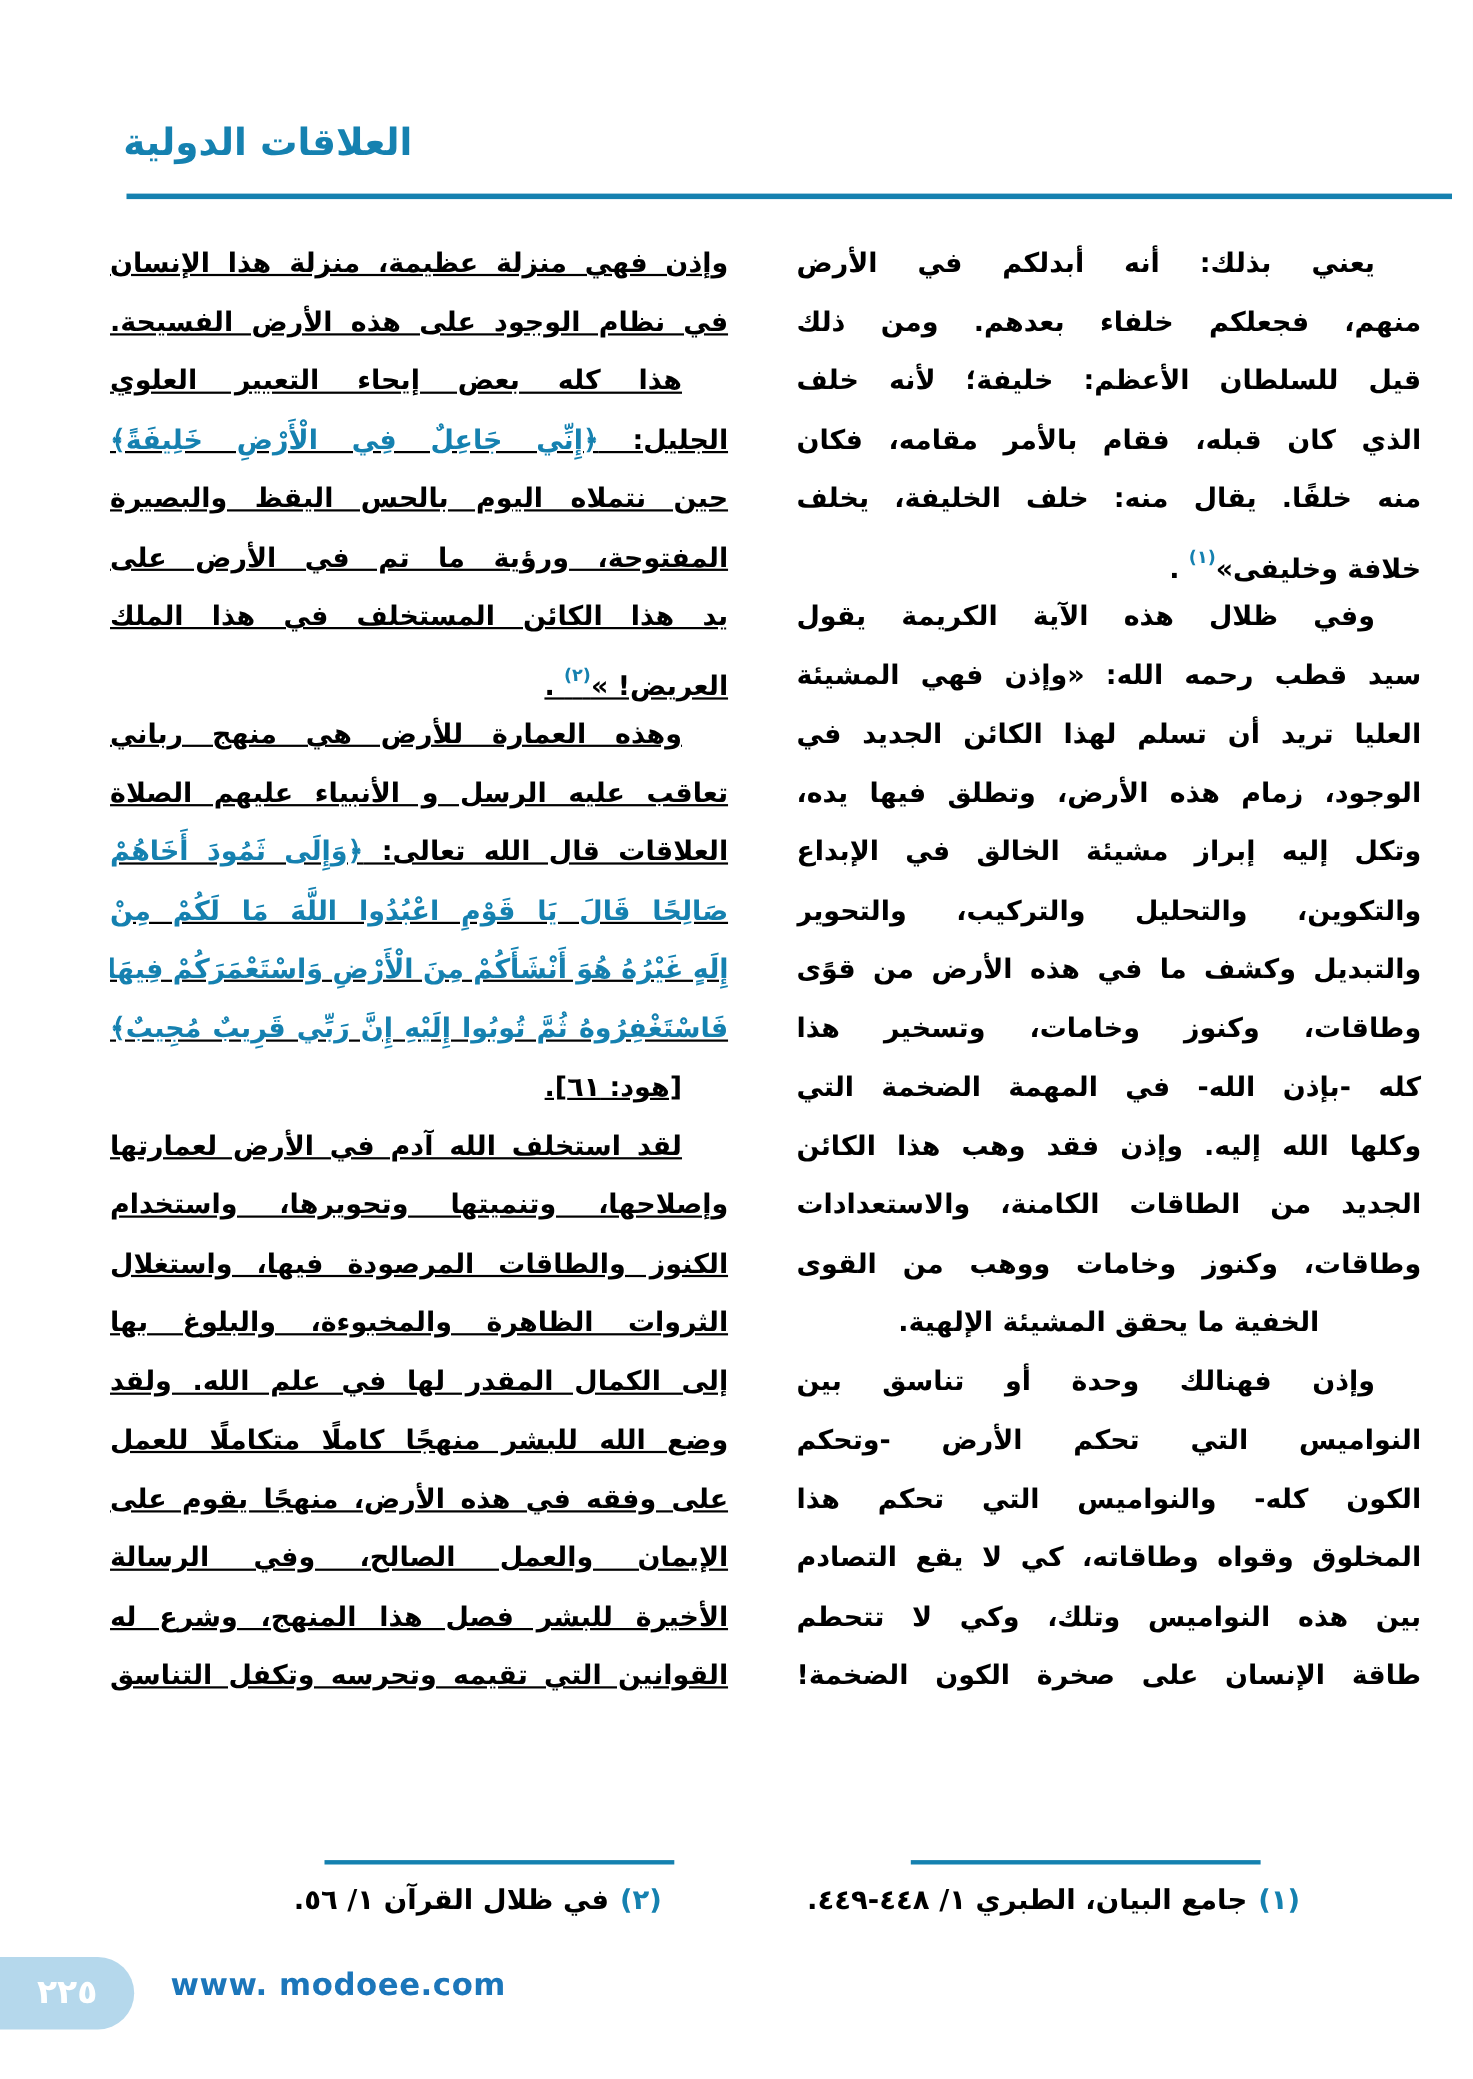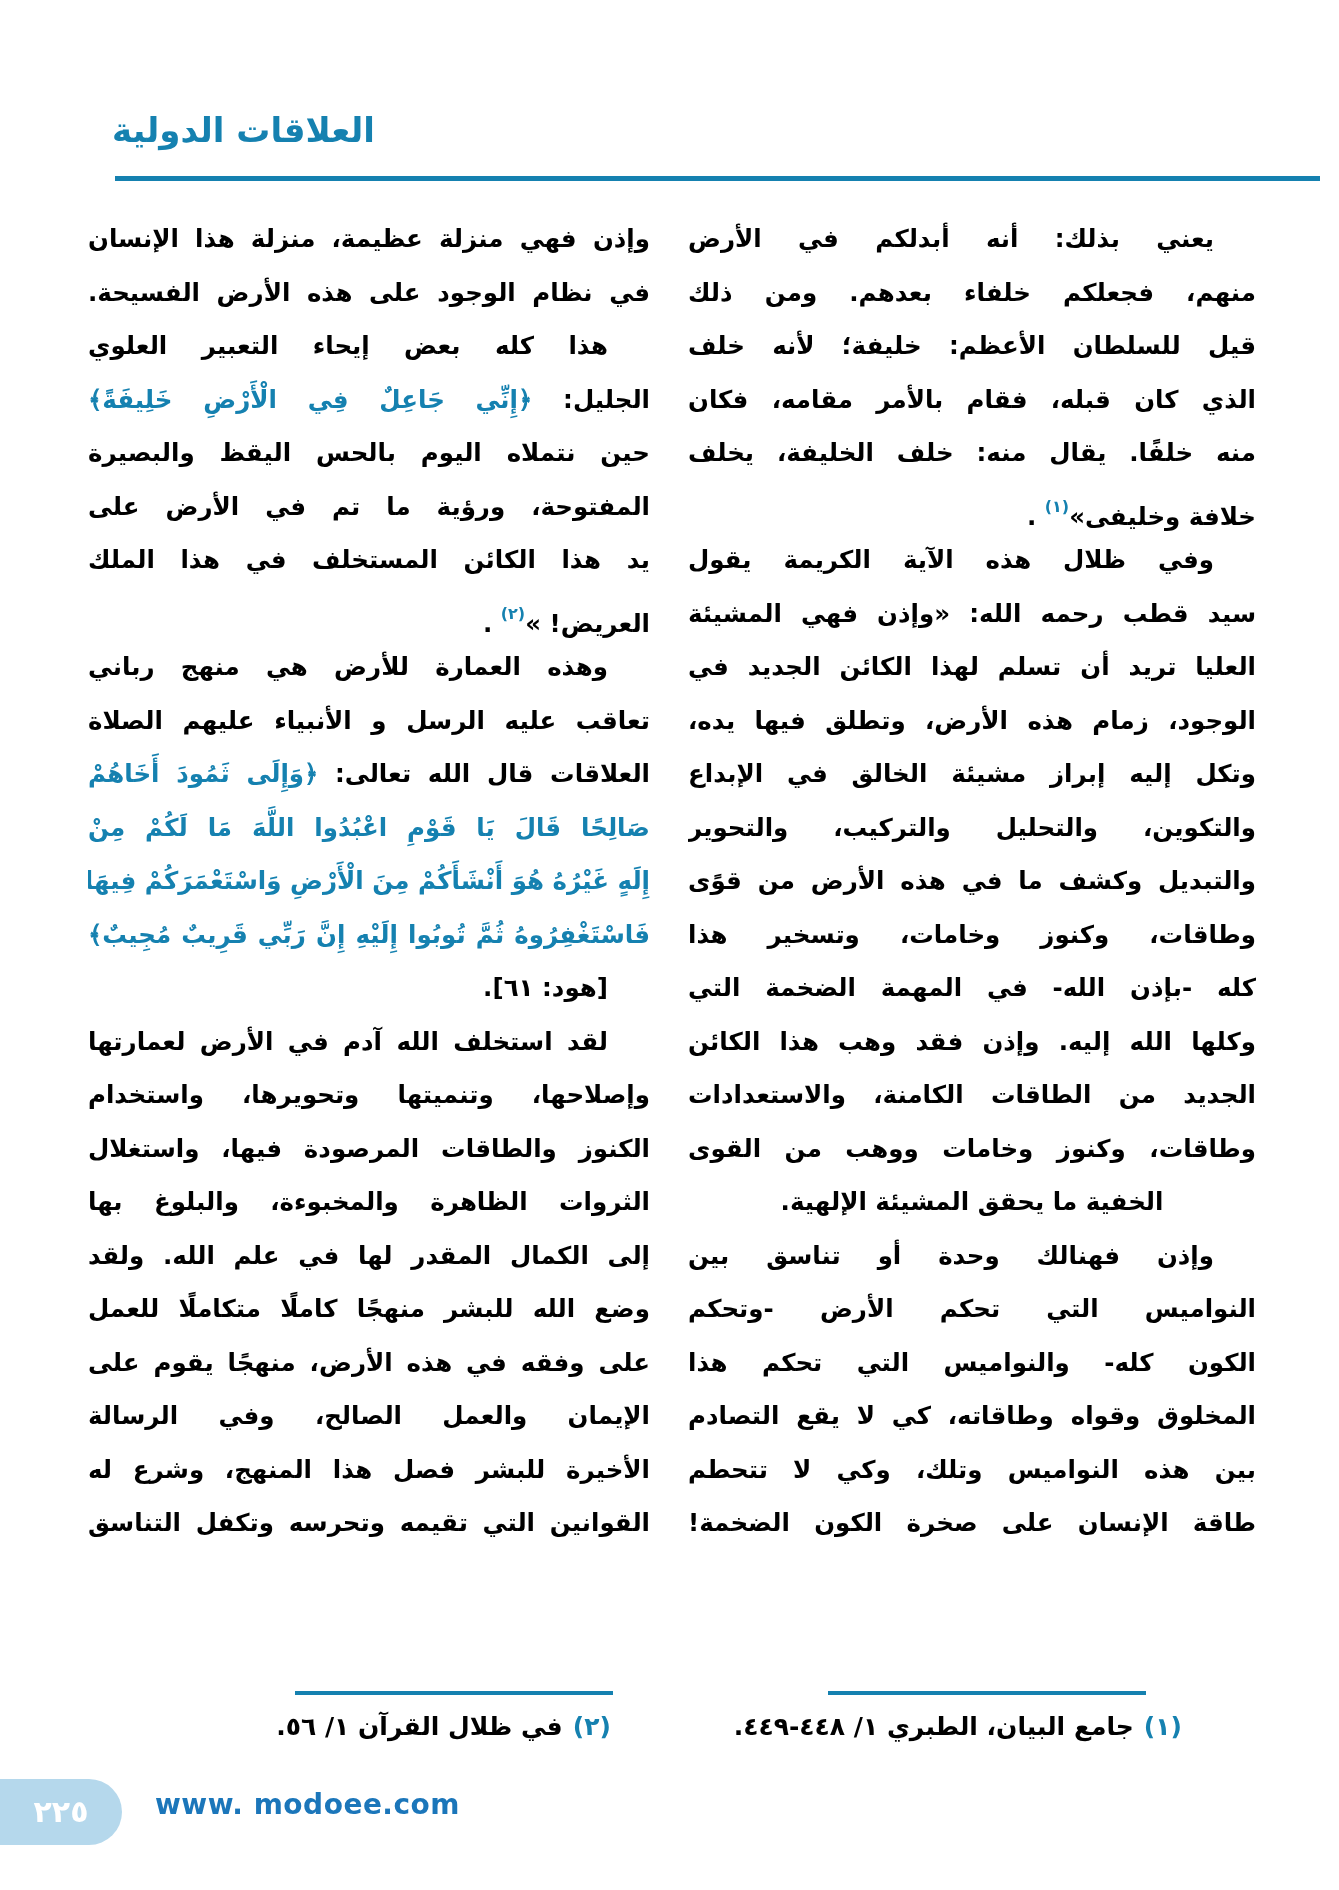--- a/index.html
+++ b/index.html
@@ -30,22 +30,22 @@
     width:1205px;height:5px;
     background:var(--accent);
   }
   .column{
     position:absolute;top:212px;
     direction:rtl;
     color:var(--body);
     font-weight:bold;
     font-size:24.5px;
   }
-  .column-right{left:688px;width:568px;}
-  .column-left{left:88px;width:562px;}
+  .column-right{left:724px;width:568px;}
+  .column-left{left:100px;width:562px;text-decoration:underline;}
   .line{
     height:53.5px;line-height:53.5px;
     text-align:justify;text-align-last:justify;
     overflow:hidden;white-space:nowrap;
   }
   .line.align-right{text-align:right;text-align-last:right;}
   .line.align-center{text-align:center;text-align-last:center;}
   .line.indent{text-indent:42px;}
   .seg-body{color:inherit;}
   .seg-quran{color:var(--accent);}
@@ -61,21 +61,21 @@
   .fn-rule-right{left:828px;width:318px;}
   .fn-rule-left{left:295px;width:318px;}
   .footnote{
     position:absolute;top:1704px;
     direction:rtl;
     font-size:25px;font-weight:bold;
     height:46px;line-height:46px;
     white-space:nowrap;
   }
   .footnote-right{left:812px;width:370px;text-align:right;}
-  .footnote-left{left:267px;width:353px;text-align:center;}
+  .footnote-left{left:267px;width:353px;text-align:left;}
   .fn-marker{color:var(--accent);margin-left:10px;}
   .fn-text{color:var(--body);}
   .page-tab{
     position:absolute;left:0;top:1779px;
     width:122px;height:66px;
     background:var(--tab);
     border-radius:0 33px 33px 0;
     color:#ffffff;
     text-align:center;line-height:66px;
     font-size:30px;font-weight:bold;

